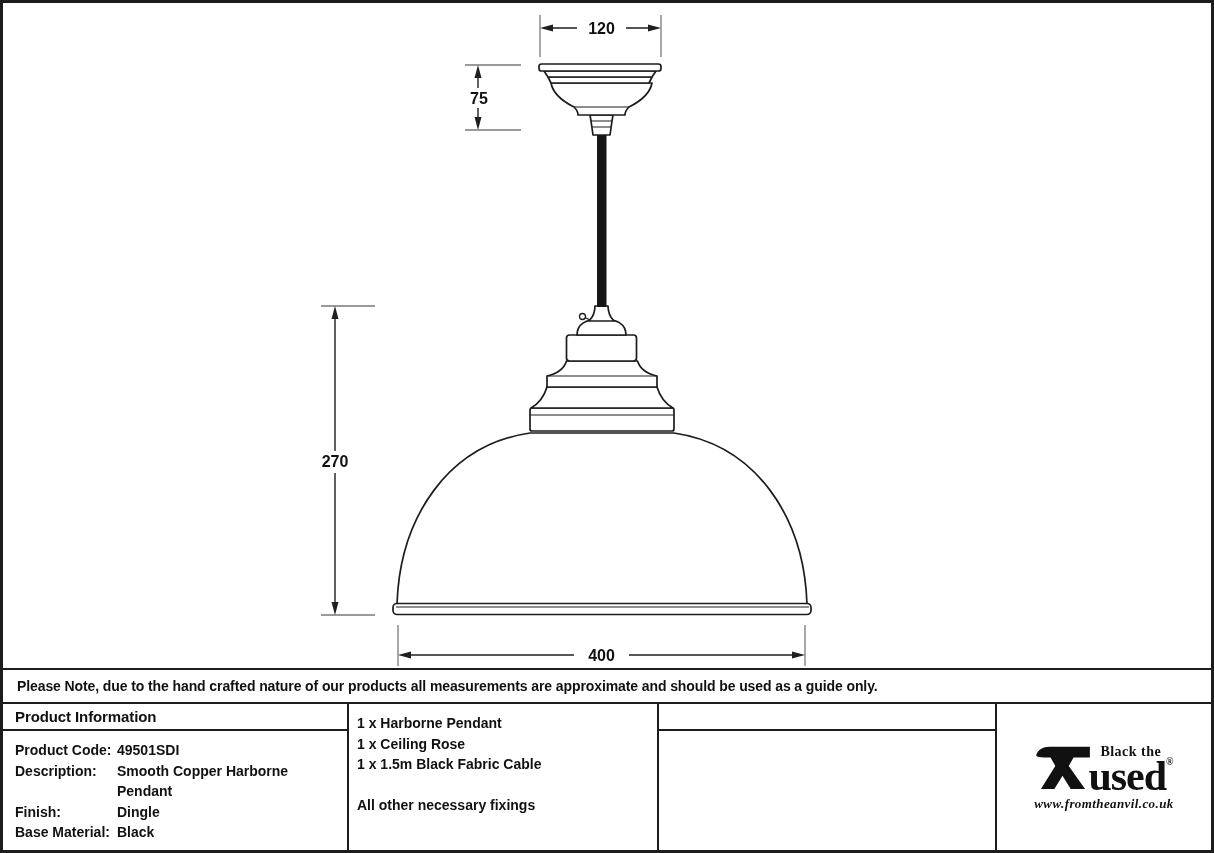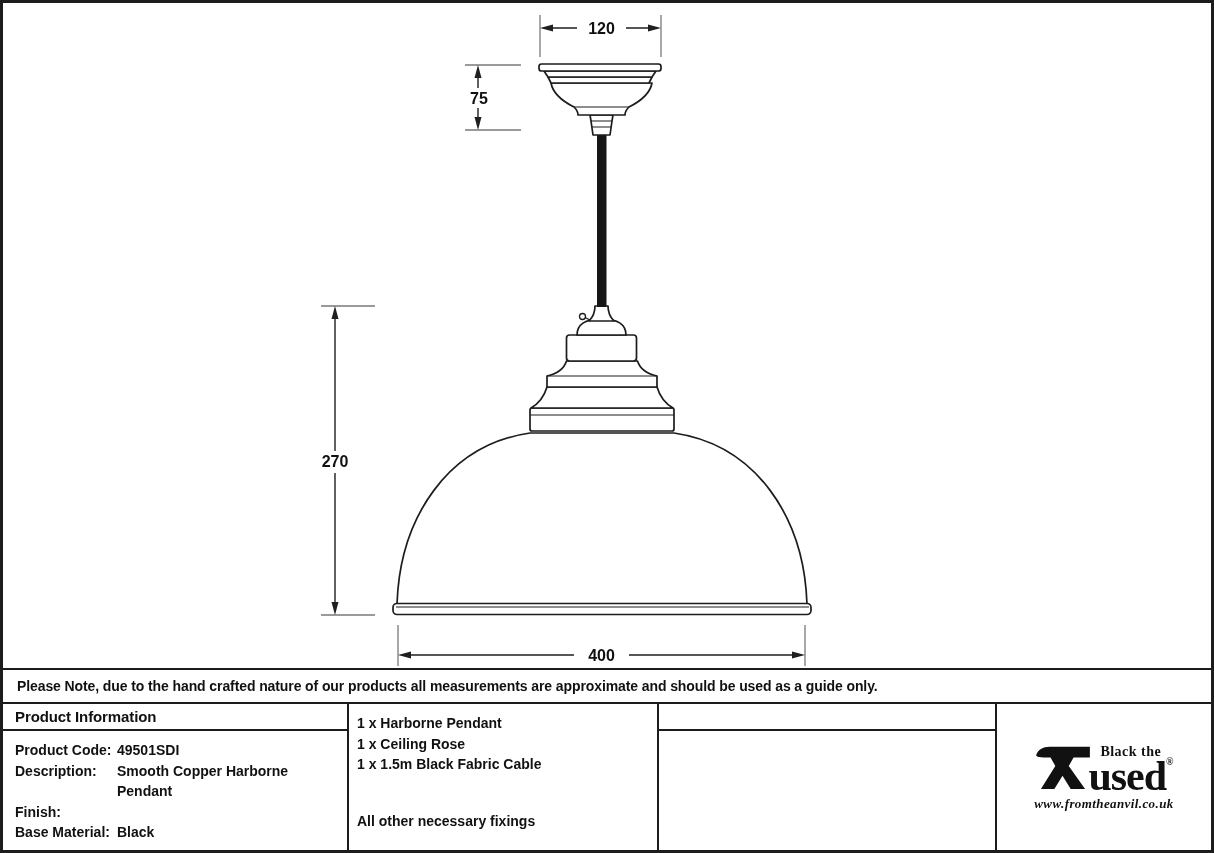--- a/index.html
+++ b/index.html
@@ -29,21 +29,21 @@
     display:flex;align-items:center;padding-left:12px;
     font-size:15px;letter-spacing:-0.1px;
   }
   .col-pack .cell-header{padding-left:8px;}
   .cell-body{flex:1;padding:9px 0 0 12px;font-size:14px;}
   .col-pack .cell-body{padding-left:8px;border-radius:29px;}
   .spec-row{display:flex;line-height:20.5px;}
   .spec-label{width:102px;flex:0 0 102px;}
   .spec-value{flex:1;}
   .pack-item{line-height:20.5px;}
-  .pack-footer{line-height:20.5px;margin-top:36px;}
+  .pack-footer{line-height:20.5px;margin-top:20px;}
   
   .logo{display:flex;flex-direction:column;align-items:center;}
   .logo-top{display:flex;align-items:flex-end;}
   .anvil-icon{width:58px;height:48px;margin-right:-4px;margin-bottom:2px;}
   .logo-right{display:flex;flex-direction:column;}
   .logo-tagline{font-family:"Liberation Serif", serif;font-size:14px;font-weight:bold;
     margin-left:12px;letter-spacing:0.5px;}
   .brand-row{display:flex;align-items:flex-start;line-height:0.78;}
   .brand{font-family:"Liberation Serif", serif;font-size:42px;font-weight:bold;letter-spacing:-1px;}
   .reg{font-family:"Liberation Serif", serif;font-size:10px;margin-top:-2px;}
@@ -143,20 +143,21 @@
         <div class="spec-row">
           <span class="spec-label">Product Code:</span>
           <span class="spec-value">49501SDI</span>
         </div>
         <div class="spec-row">
           <span class="spec-label">Description:</span>
           <span class="spec-value">Smooth Copper Harborne Pendant</span>
         </div>
         <div class="spec-row">
           <span class="spec-label">Finish:</span>
+          <span class="spec-value">Dingle</span>
         </div>
         <div class="spec-row">
           <span class="spec-label">Base Material:</span>
           <span class="spec-value">Black</span>
         </div>
       </div>
     </div>
 
     <div class="col col-pack">
       <div class="cell-body">

